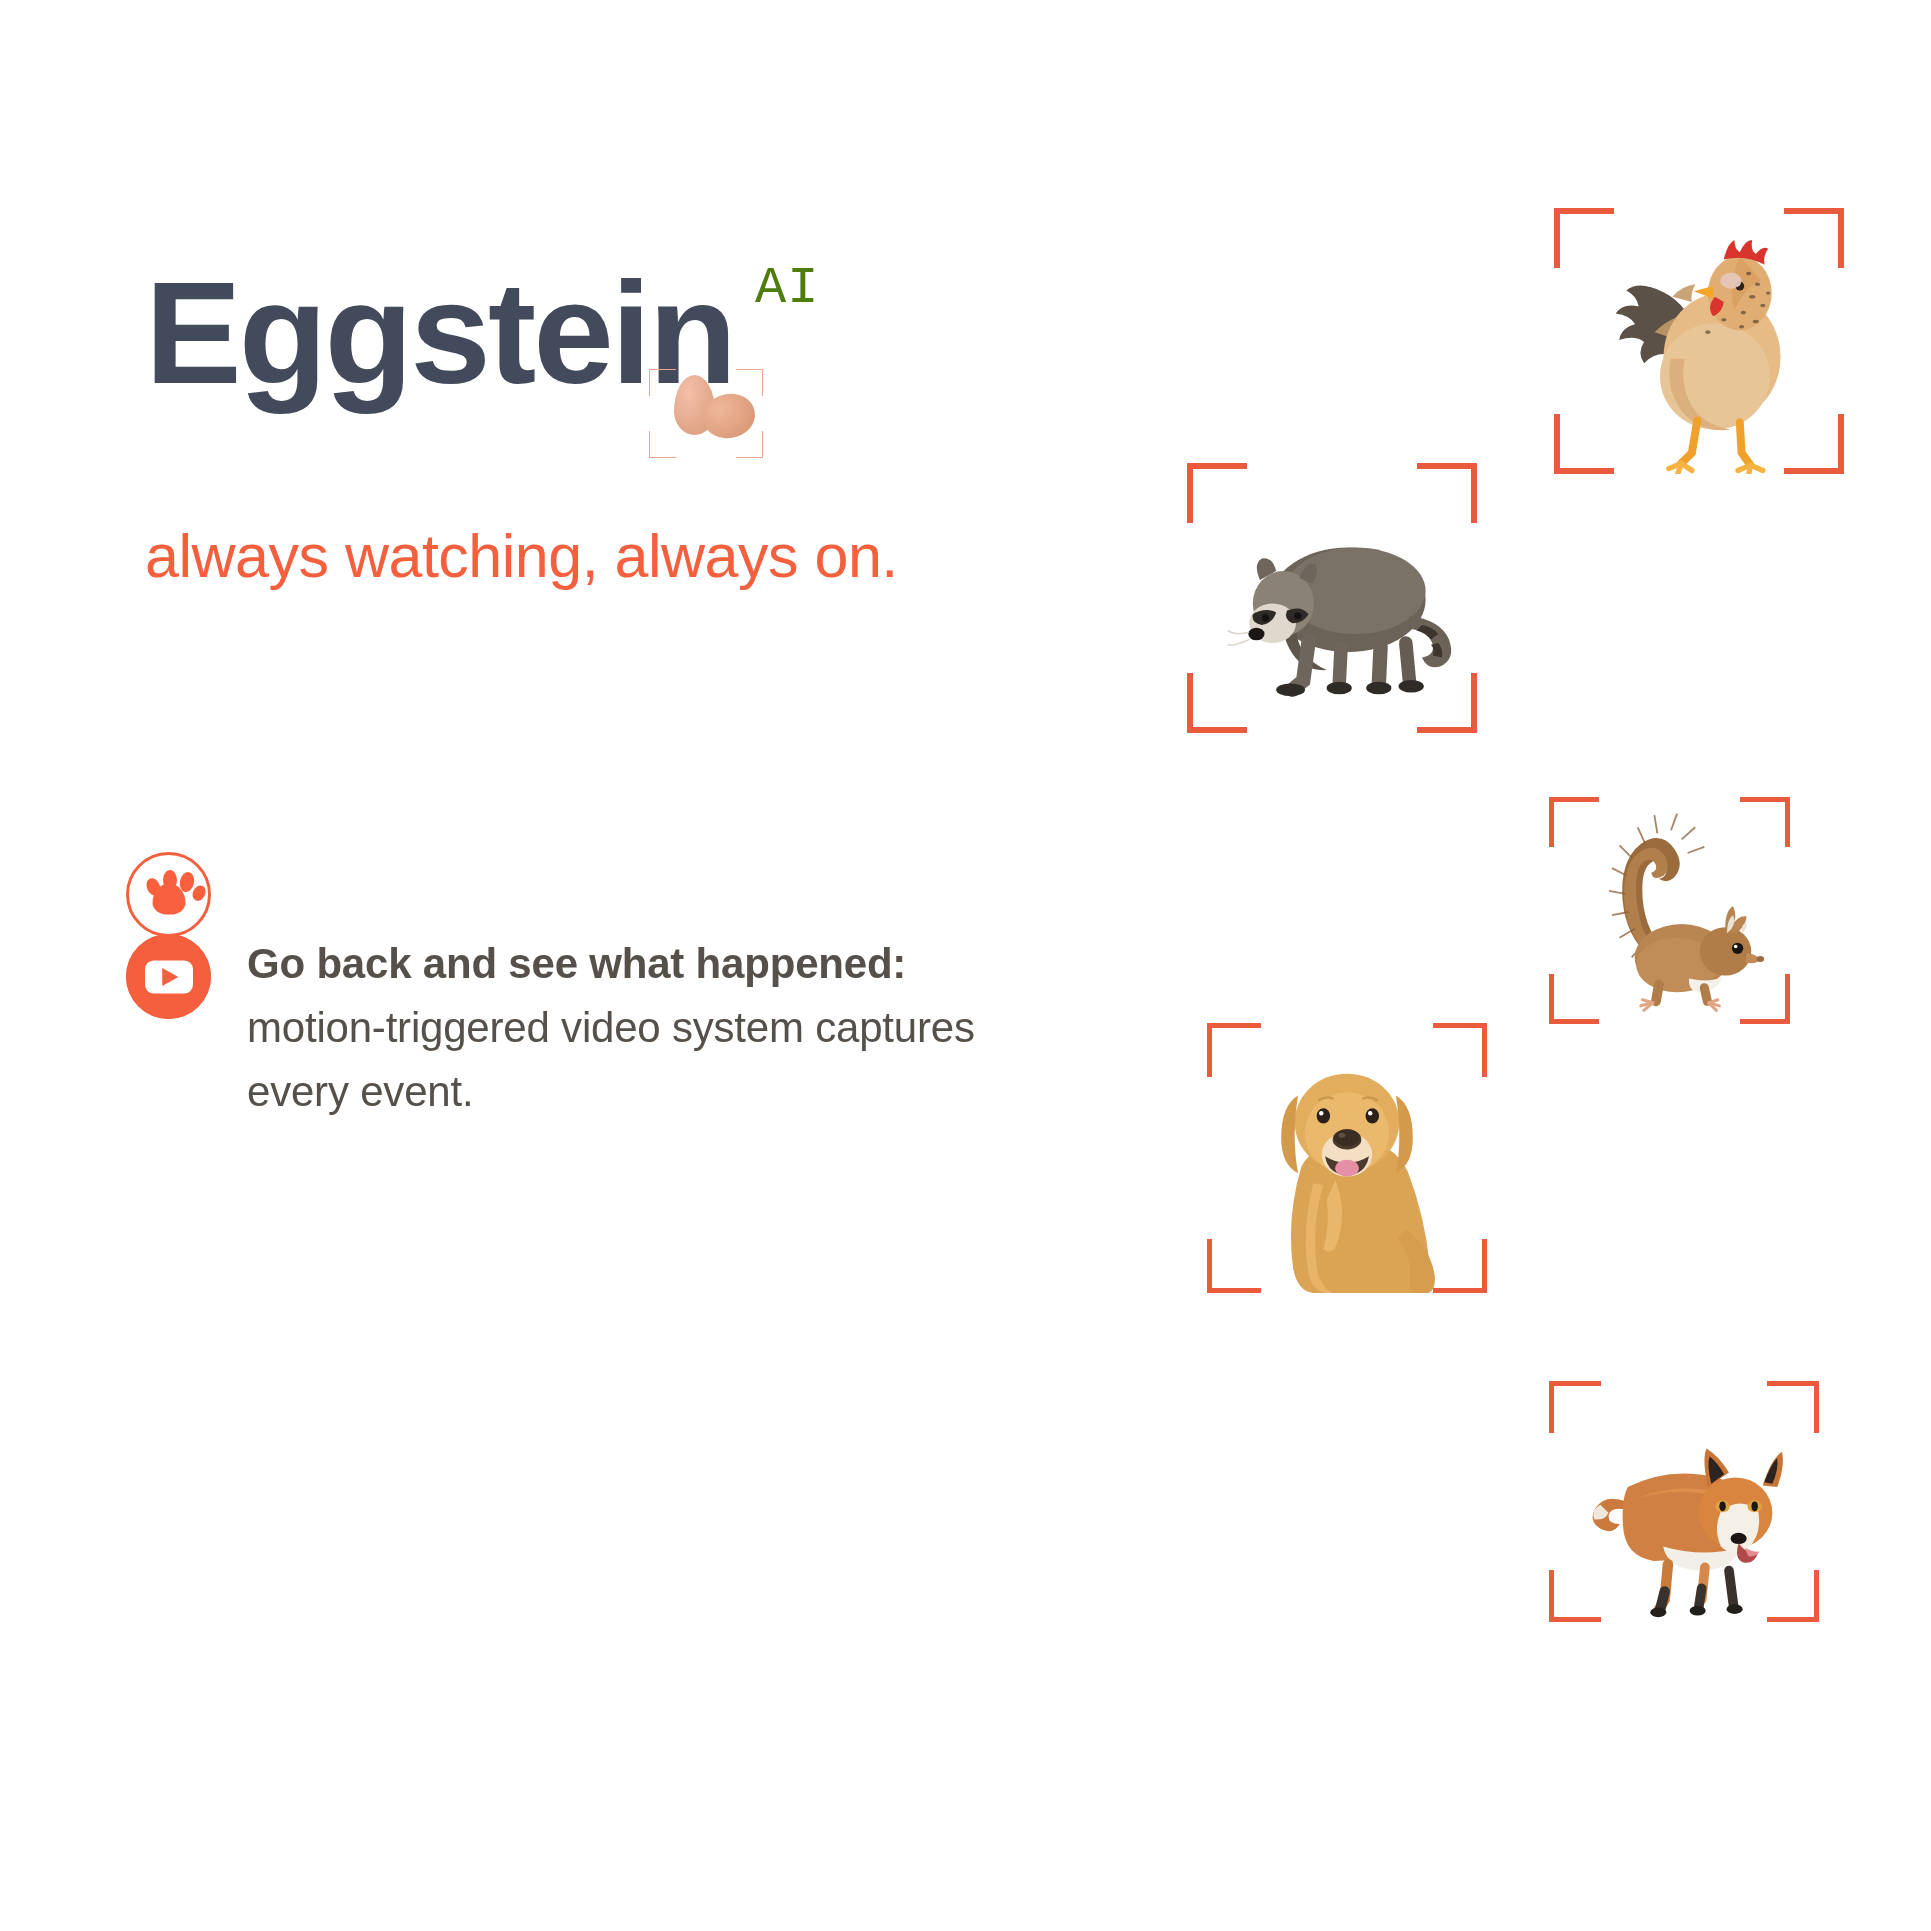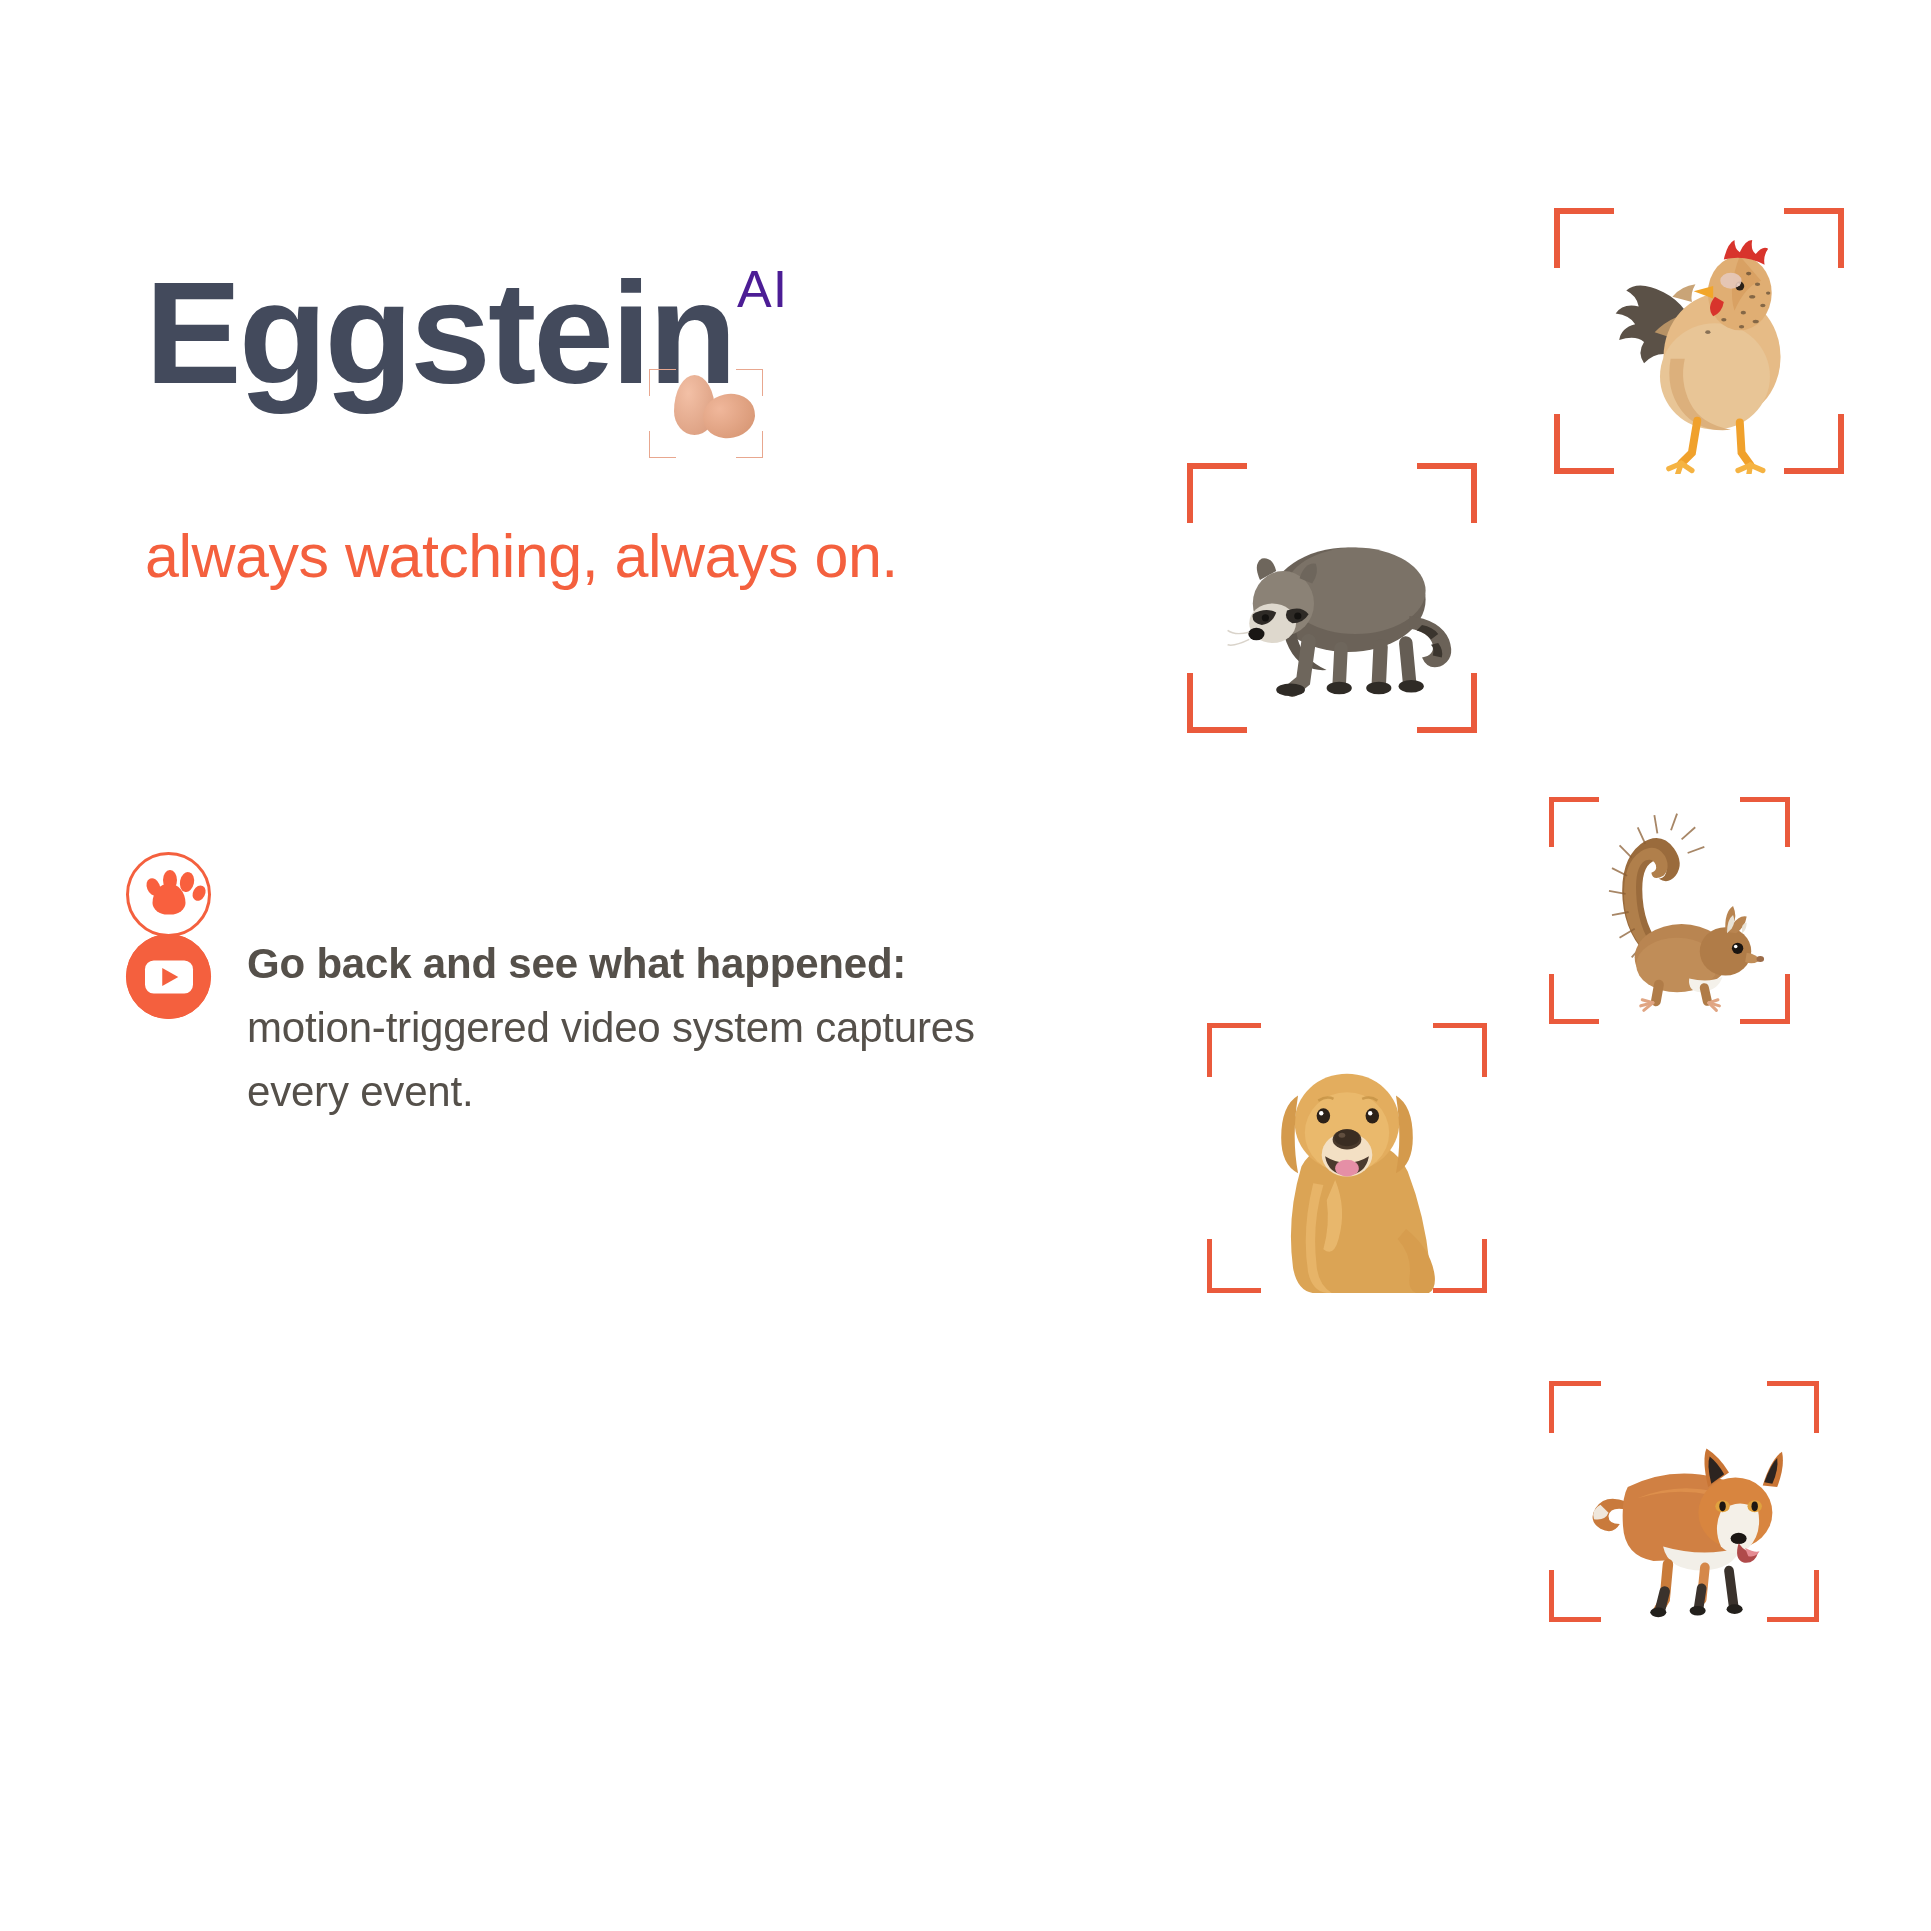--- a/index.html
+++ b/index.html
@@ -16,22 +16,22 @@
 
   .brand-block { position:absolute; left:145px; top:261px; width:869px; }
   .brand-row { position:relative; display:inline-block; }
   .brand-name {
     font-size:145px; font-weight:700; letter-spacing:-2.9px;
     color:#434a5c; line-height:1.0; display:inline-block;
     font-family:"Liberation Sans", sans-serif;
   }
   .brand-sup {
     position:absolute; top:-1.9px; left:100%;
-    font-size:52px; font-weight:400; color:#4c1d95;
-    letter-spacing:1px; margin-left:3px;
+    font-size:52px; font-weight:400; color:#4d7c0f;
+    letter-spacing:1px; margin-left:21px;font-family:Liberation Mono, monospace;
   }
 
   
   .egg-scan { position:absolute; left:649px; top:369px; width:114px; height:89px; }
   .egg-scan .c { position:absolute; width:27px; height:27px; border:1.9px solid #e8a78f; }
   .egg-scan .tl { left:0; top:0; border-right:none; border-bottom:none; }
   .egg-scan .tr { right:0; top:0; border-left:none; border-bottom:none; }
   .egg-scan .bl { left:0; bottom:0; border-right:none; border-top:none; }
   .egg-scan .br { right:0; bottom:0; border-left:none; border-top:none; }
   .egg { position:absolute; border-radius:50% 50% 50% 50%/60% 60% 40% 40%; }

